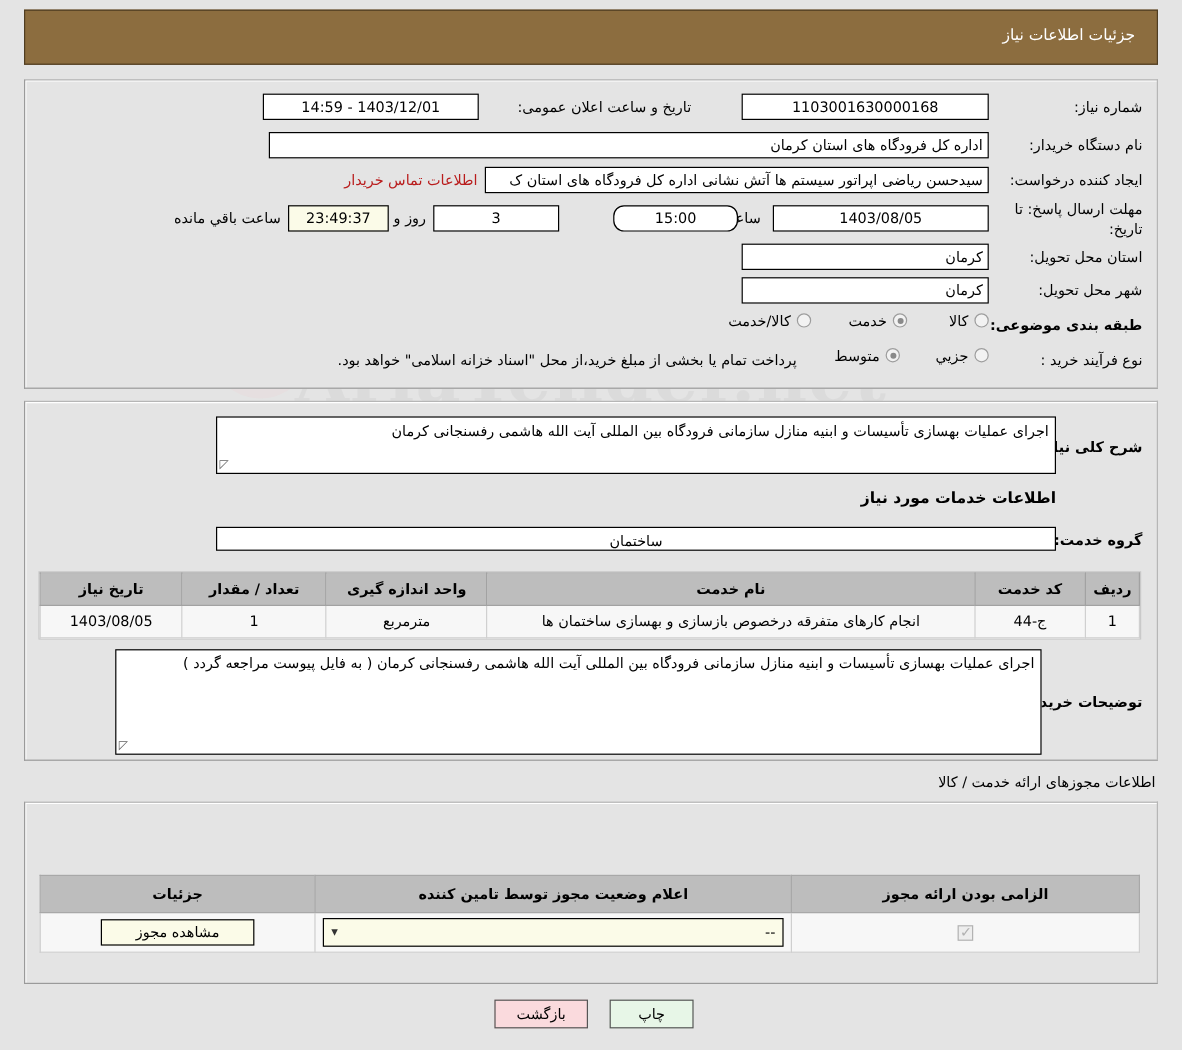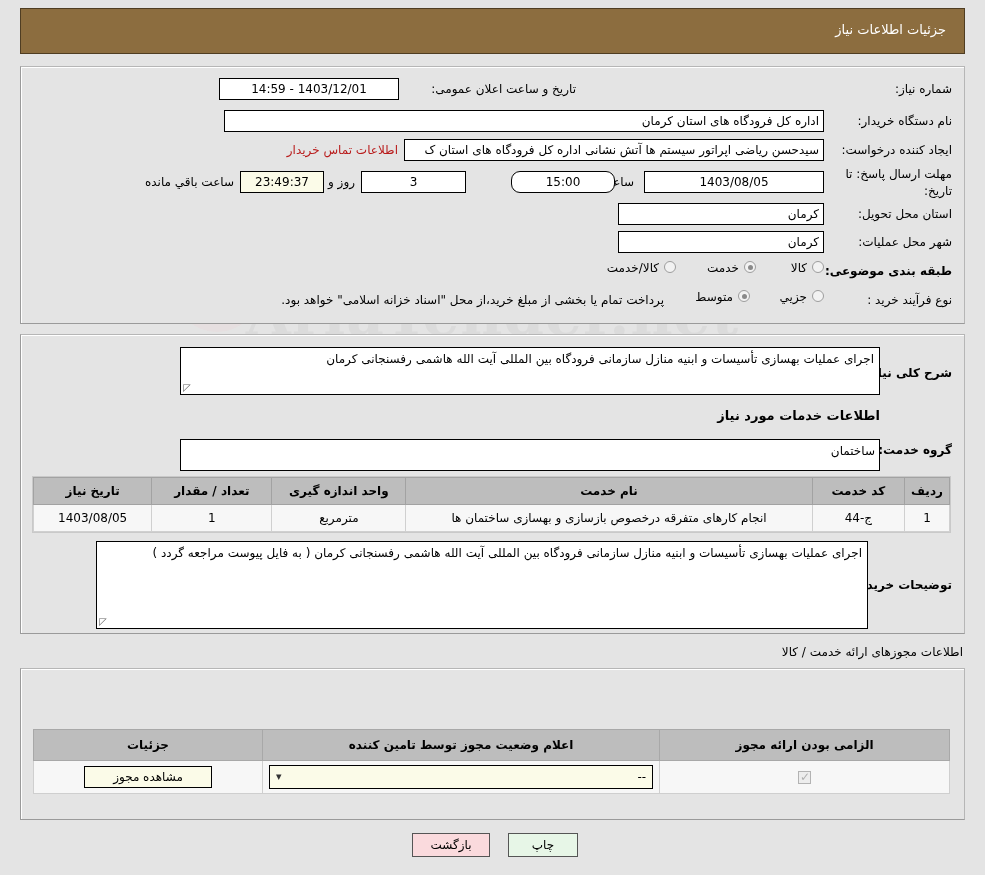--- a/index.html
+++ b/index.html
@@ -304,20 +304,21 @@
     <div class="wm-text">AriaTender.net</div>
   </div>
 
   <div class="titlebar">
     <div class="titlebar-text">جزئیات اطلاعات نیاز</div>
   </div>
 
   <div class="panel" id="panel-top">
 
     <div class="lbl" style="right:12px; top:15px;">شماره نیاز:</div>
+    <div class="inp" style="right:140px; top:11px; width:206px;">1103001630000168</div>
 
     <div class="lbl" style="right:388px; top:15px;">تاریخ و ساعت اعلان عمومی:</div>
     <div class="inp" style="right:565px; top:11px; width:180px;">1403/12/01 - 14:59</div>
 
     <div class="lbl" style="right:12px; top:47px;">نام دستگاه خریدار:</div>
     <div class="inp right" style="right:140px; top:43px; width:600px;">اداره کل فرودگاه های استان کرمان</div>
 
     <div class="lbl" style="right:12px; top:76px;">ایجاد کننده درخواست:</div>
     <div class="inp right" style="right:140px; top:72px; width:420px;">سیدحسن ریاضی اپراتور سیستم ها آتش نشانی اداره کل فرودگاه های استان ک</div>
     <div class="linkish" style="right:566px; top:76px;">اطلاعات تماس خریدار</div>
@@ -327,21 +328,21 @@
     <div class="lbl" style="right:330px; top:108px;">ساعت</div>
     <div class="inp" style="right:349px; top:104px; width:104px;border-radius:9px;">15:00</div>
     <div class="inp" style="right:498px; top:104px; width:105px;">3</div>
     <div class="lbl" style="right:609px; top:108px;">روز و</div>
     <div class="inp cream" style="right:640px; top:104px; width:84px;">23:49:37</div>
     <div class="lbl" style="right:730px; top:108px;">ساعت باقي مانده</div>
 
     <div class="lbl" style="right:12px; top:140px;">استان محل تحویل:</div>
     <div class="inp right" style="right:140px; top:136px; width:206px;">کرمان</div>
 
-    <div class="lbl" style="right:12px; top:168px;">شهر محل عملیات:</div>
+    <div class="lbl" style="right:12px; top:168px;">شهر محل تحویل:</div>
     <div class="inp right" style="right:140px; top:164px; width:206px;">کرمان</div>
 
     <div class="lbl" style="right:12px; top:197px;font-weight:bold;">طبقه بندی موضوعی:</div>
     <div class="radio-wrap" style="right:140px; top:194px;">
       <span class="radio"></span>
       <span>کالا</span>
     </div>
     <div class="radio-wrap" style="right:208px; top:194px;">
       <span class="radio on"></span>
       <span>خدمت</span>
@@ -367,21 +368,21 @@
 
     <div class="lbl bold-lbl" style="right:12px; top:31px;">شرح کلی نیاز:</div>
     <div class="tbox" style="right:84px; top:12px; width:700px; height:48px;">
       <span>اجرای عملیات بهسازی تأسیسات و ابنیه منازل سازمانی فرودگاه بین المللی آیت الله هاشمی رفسنجانی کرمان</span>
       <span class="grip">◹</span>
     </div>
 
     <div class="lbl bold-lbl" style="right:84px; top:73px; font-size:13px;">اطلاعات خدمات مورد نیاز</div>
 
     <div class="lbl bold-lbl" style="right:12px; top:108px;">گروه خدمت:</div>
-    <div class="inp right" style="right:84px; top:104px; width:700px; height:32px; line-height:22px;">ساختمان</div>
+    <div class="inp right" style="right:84px; top:104px; width:700px; height:20px; line-height:22px;text-align:center;">ساختمان</div>
 
     <table class="dtable" style="right:14px; top:142px; width:917px;">
       <thead>
         <tr>
           <th style="width:32px;">ردیف</th>
           <th style="width:90px;">کد خدمت</th>
           <th style="width:425px;">نام خدمت</th>
           <th style="width:130px;">واحد اندازه گیری</th>
           <th style="width:120px;">تعداد / مقدار</th>
           <th style="width:120px;">تاریخ نیاز</th>

